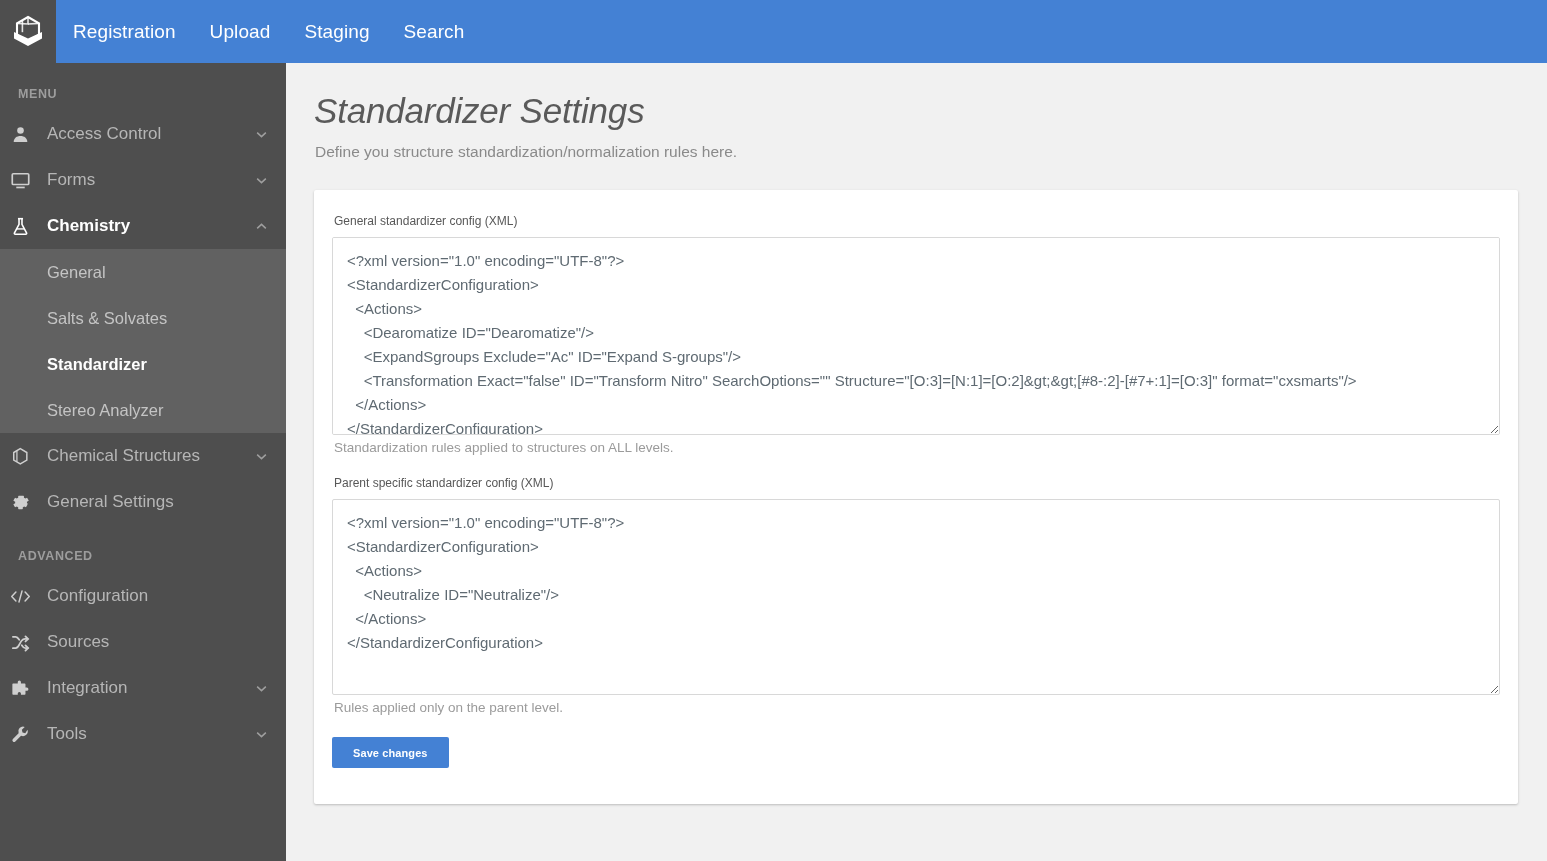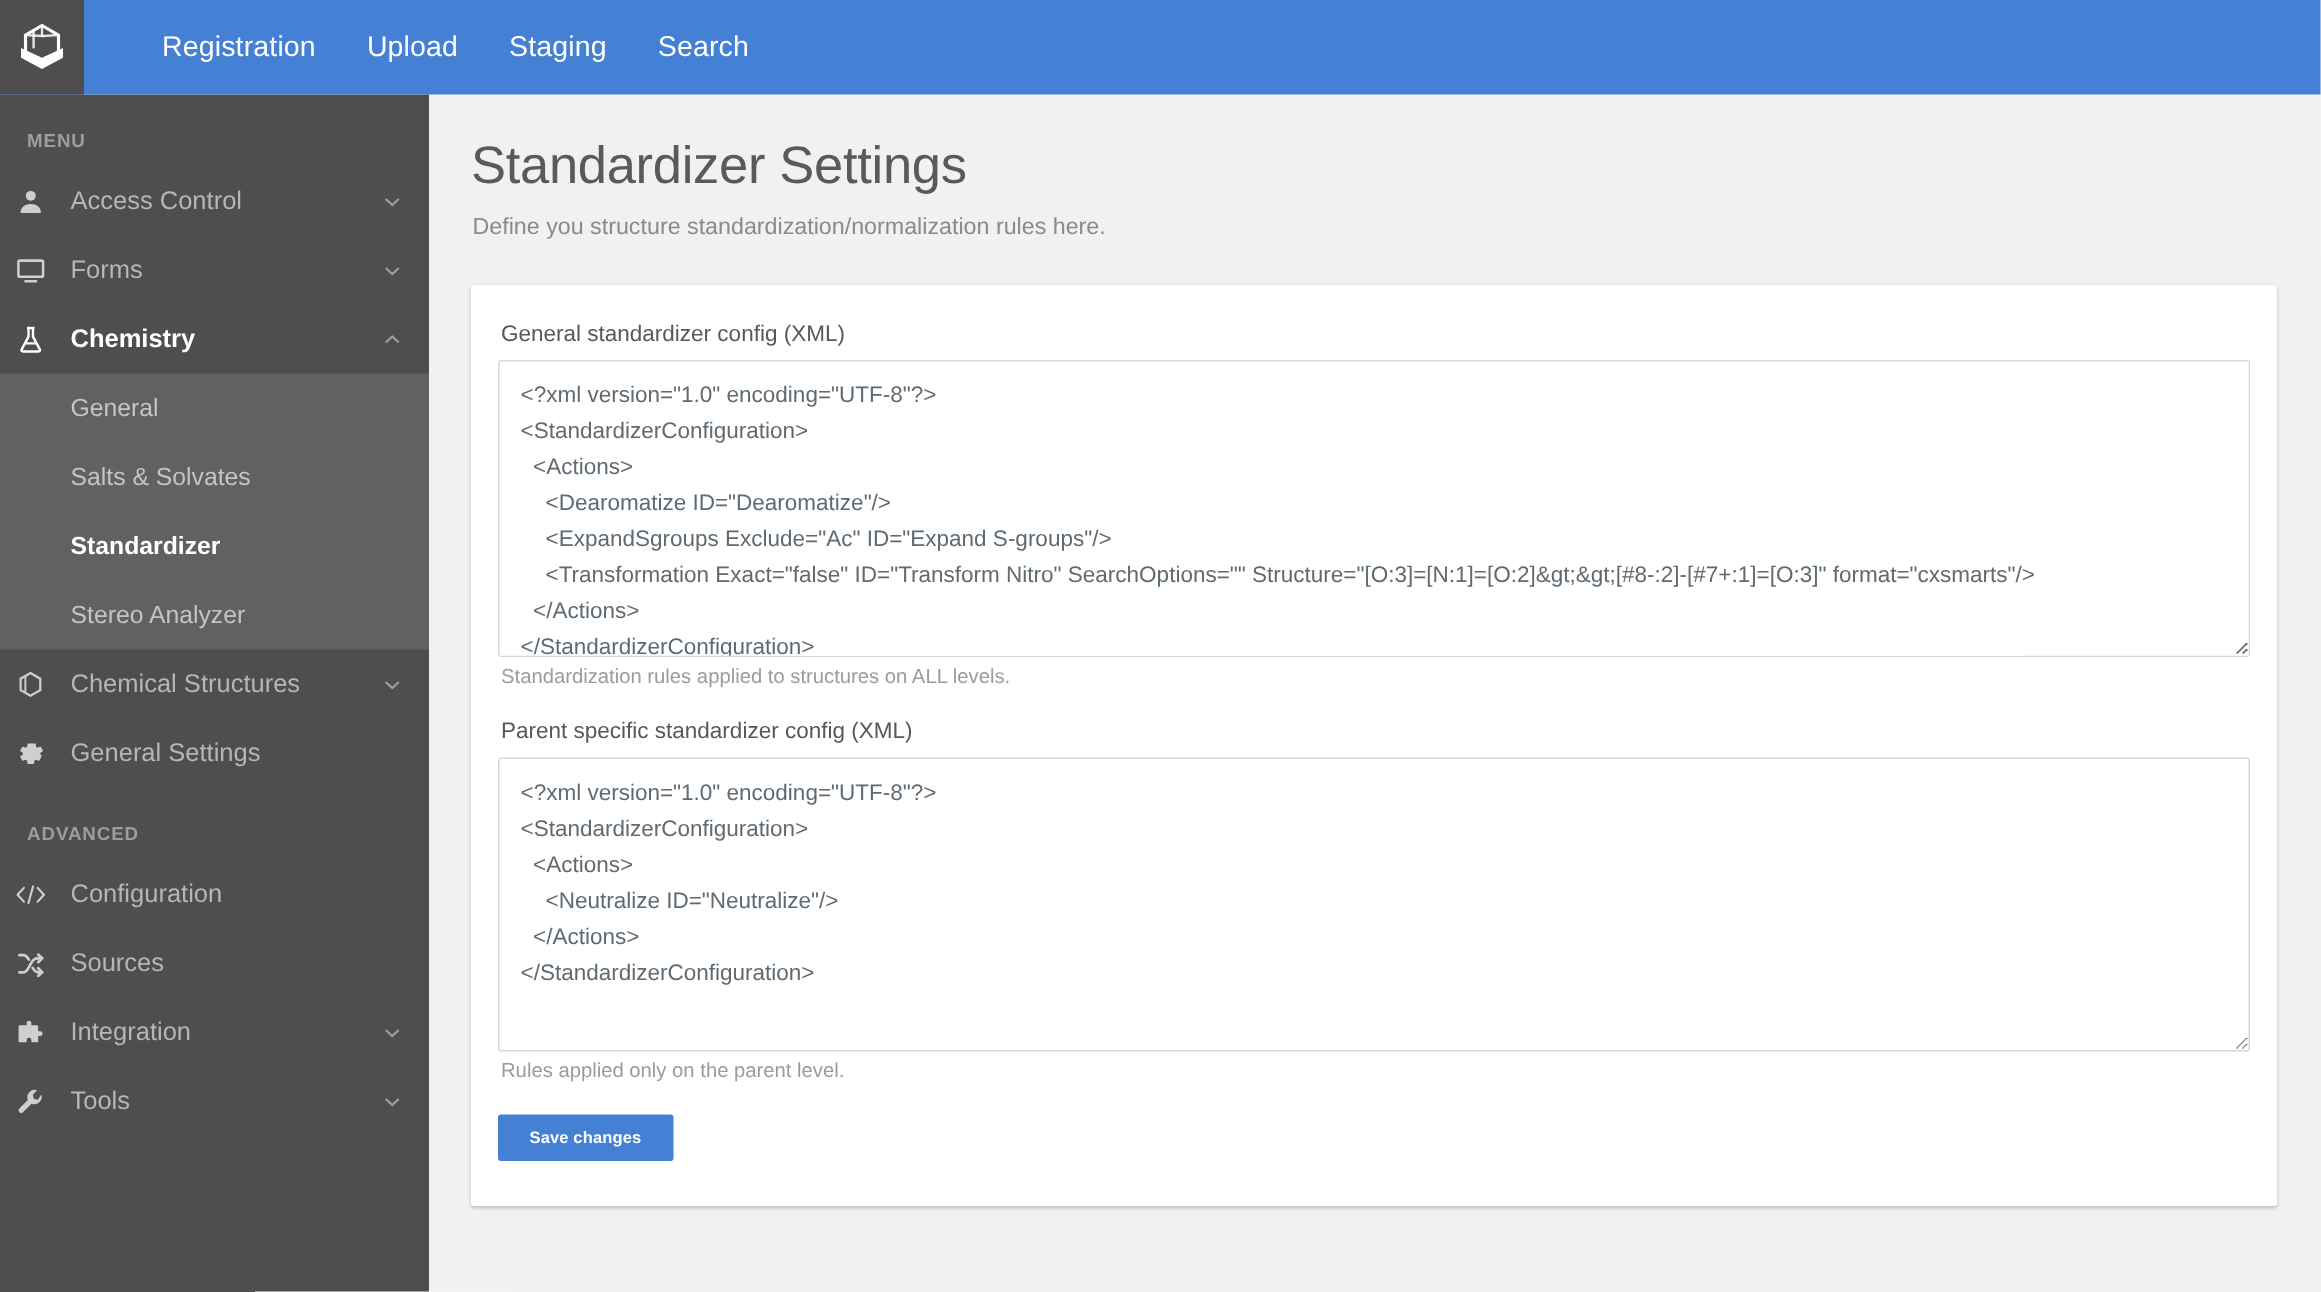--- a/index.html
+++ b/index.html
@@ -22,21 +22,20 @@
     z-index: 20;
   }
   .logo-box {
     width: 56px; min-width: 56px; height: 63px;
     background: #4e4e4e;
     display: flex; align-items: center; justify-content: center;
   }
   .logo-box svg { display: block; }
   .nav {
     display: flex; align-items: center;
-    padding-left: 35px;
     height: 63px;
   }
   .nav-item {
     color: #ffffff;
     font-size: 19px;
     letter-spacing: 0.1px;
     padding: 0 17px;
     height: 63px;
     line-height: 63px;
     cursor: pointer;
@@ -102,39 +101,40 @@
     background: #f1f1f1;
     overflow: hidden;
   }
   .page-title {
     color: #5a5a5a;
     font-size: 35px;
     font-weight: normal;
     margin: 0;
     padding: 28px 0 0 28px;
     letter-spacing: -0.2px;
+    font-style: italic;
   }
   .page-sub {
     color: #8a8a8a;
     font-size: 15.5px;
     padding: 12px 0 0 29px;
   }
 
   .card {
     margin: 29px 29px 0 28px;
     background: #ffffff;
     border-radius: 2px;
     box-shadow: 0 1px 3px rgba(0,0,0,0.13), 0 1px 2px rgba(0,0,0,0.10);
     padding: 24px 18px 26px 18px;
     height: 614px;
   }
 
   .field-label {
     color: #585858;
-    font-size: 15px;
+    font-size: 12px;
     margin: 0 0 9px 2px;
   }
   .field-help {
     color: #9b9b9b;
     font-size: 13.5px;
     margin: 5px 0 0 2px;
   }
 
   .ta-wrap { position: relative; }
   textarea.xmlbox {

